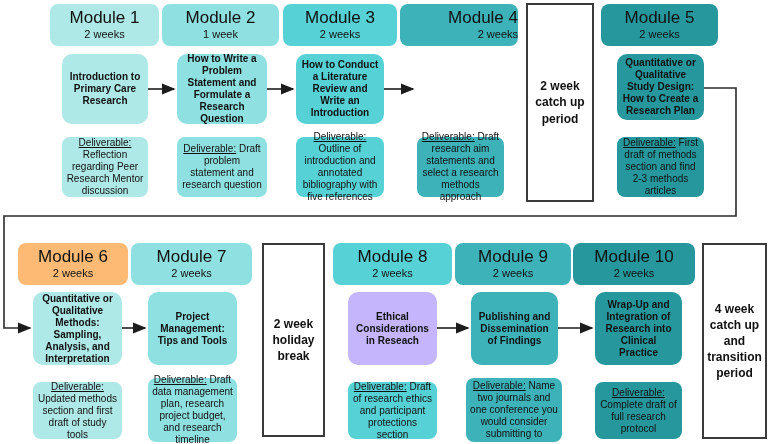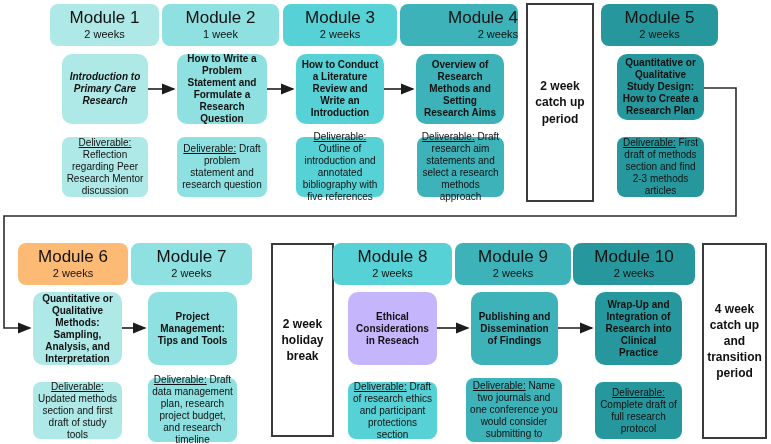--- a/index.html
+++ b/index.html
@@ -24,34 +24,34 @@
     display:flex;justify-content:center;align-items:center;text-align:center;
     font-size:12px;font-weight:bold;line-height:1.35;padding:2px 5px;z-index:2;
   }
   
   .m1h{left:50px;top:4px;width:109px;}
   .m2h{left:162px;top:4px;width:117px;}
   .m3h{left:283px;top:4px;width:114px;}
   .m4h{left:400px;top:4px;width:118px;}
   .m5h{left:601px;top:4px;width:117px;}
   
-  .m1c{left:62px;top:54px;width:86px;height:70px;font-style:italic;}
+  .m1c{left:62px;top:54px;width:86px;height:70px;}
   .m2c{left:177px;top:54px;width:90px;height:70px;}
   .m3c{left:296px;top:54px;width:88px;height:70px;}
   .m4c{left:416px;top:54px;width:88px;height:70px;}
   .m5c{left:617px;top:54px;width:87px;height:66px;}
   
   .m1d{left:62px;top:137px;width:86px;height:60px;}
   .m2d{left:177px;top:137px;width:90px;height:60px;}
   .m3d{left:296px;top:137px;width:88px;height:60px;}
   .m4d{left:417px;top:137px;width:87px;height:60px;}
   .m5d{left:617px;top:137px;width:87px;height:60px;}
   
   .brk1{left:526px;top:3px;width:68px;height:199px;}
-  .brk2{left:262px;top:243px;width:63px;height:194px;margin-left:9px;}
+  .brk2{left:262px;top:243px;width:63px;height:194px;}
   .brk3{left:702px;top:243px;width:65px;height:196px;}
   
   .m6h{left:18px;top:243px;width:110px;}
   .m7h{left:131px;top:243px;width:121px;}
   .m8h{left:333px;top:243px;width:119px;}
   .m9h{left:455px;top:243px;width:116px;}
   .m10h{left:573px;top:243px;width:122px;}
   
   .m6c{left:33px;top:292px;width:89px;height:73px;}
   .m7c{left:148px;top:292px;width:89px;height:73px;}
@@ -110,21 +110,20 @@
   </div>
   <div class="box ct m3c" style="background-color: rgb(86, 209, 213);">How to Conduct a Literature Review and Write an Introduction</div>
   <div class="box dl m3d" style="background-color: rgb(86, 209, 213);">
     <div><span class="u">Deliverable:</span> <span>Outline of introduction and annotated bibliography with five references</span></div>
   </div>
 
   <div class="box hd m4h" style="background-color: rgb(61, 178, 185); align-items: flex-end;">
     <div class="mtitle">Module 4</div>
     <div class="mdur">2 weeks</div>
   </div>
-  <div class="box ct m4c" style="background-color: rgb(61, 178, 185);">Overview of Research Methods and Setting Research Aims</div>
   <div class="box dl m4d" style="background-color: rgb(61, 178, 185);">
     <div><span class="u">Deliverable:</span> <span>Draft research aim statements and select a research methods approach</span></div>
   </div>
 
   <div class="brk brk1">2 week catch up period</div>
 
   <div class="box hd m5h" style="background-color: rgb(38, 152, 157);">
     <div class="mtitle">Module 5</div>
     <div class="mdur">2 weeks</div>
   </div>

